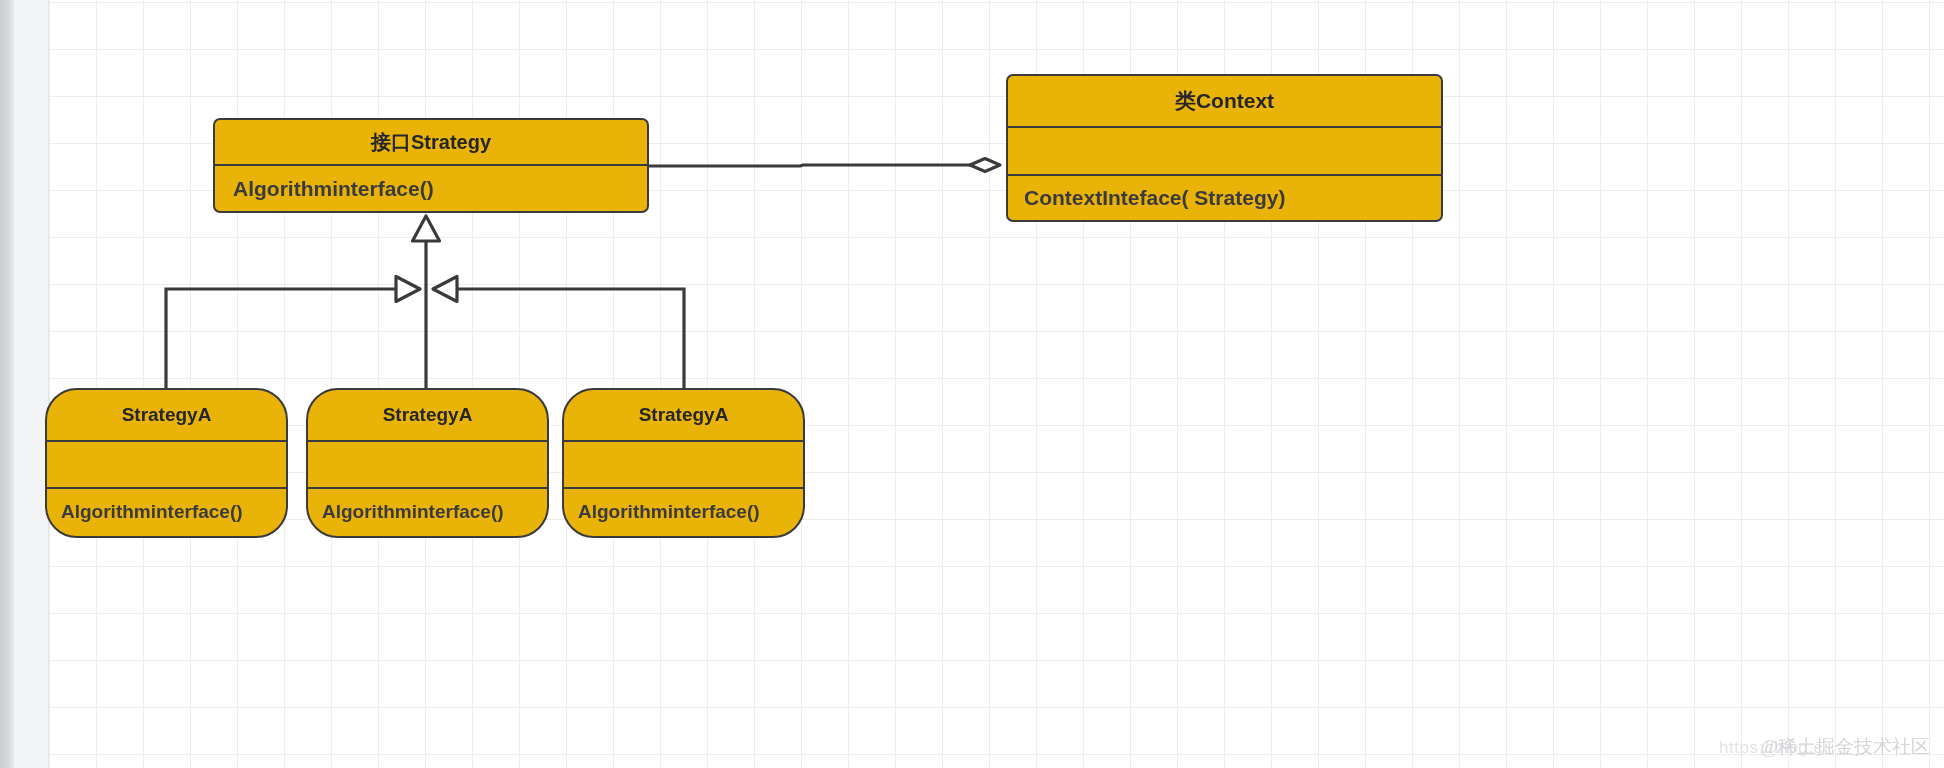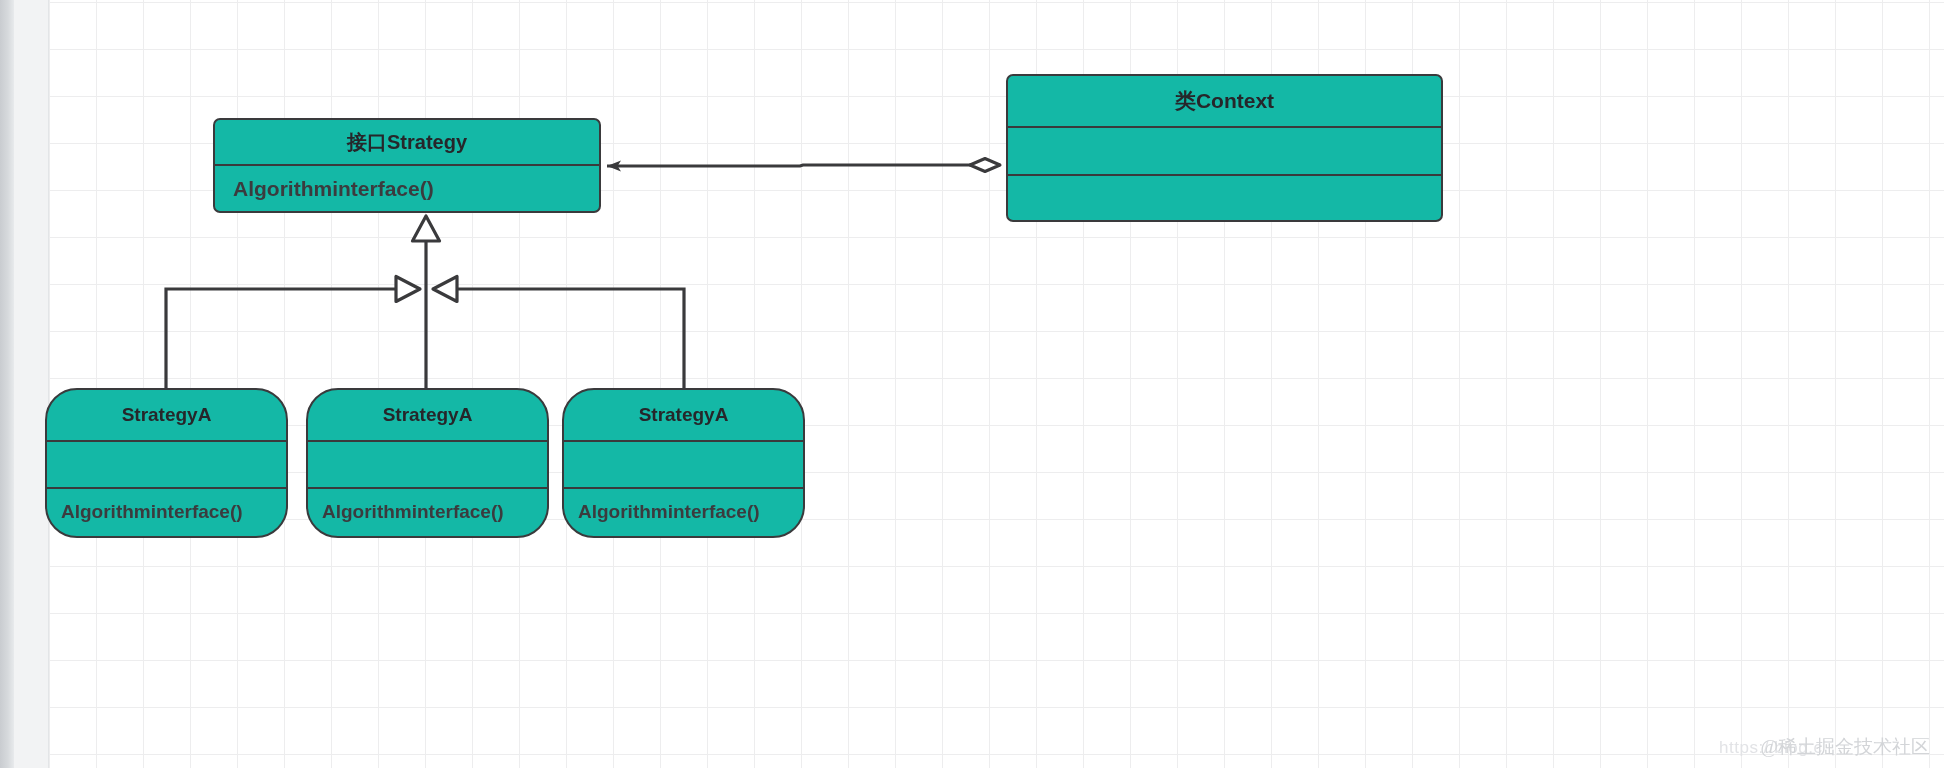--- a/index.html
+++ b/index.html
@@ -68,21 +68,21 @@
     left: 0;
     width: 1944px;
     height: 768px;
     overflow: visible;
   }
 
   
   .uml-class {
     position: absolute;
     box-sizing: border-box;
-    background: #14b8a6;
+    background: #eab308;
     border: 2.5px solid #3a3a3c;
     border-radius: 7px;
     overflow: hidden;
     z-index: 5;
   }
   .uml-row {
     box-sizing: border-box;
     display: flex;
     align-items: center;
     width: 100%;
@@ -100,21 +100,21 @@
     justify-content: flex-start;
     color: #3b3b3e;
     padding-left: 16px;
     font-weight: bold;
   }
 
   
   #box-strategy {
     left: 213px;
     top: 118px;
-    width: 388px;
+    width: 436px;
     height: 95px;
   }
   #box-strategy .uml-title {
     height: 46px;
     font-size: 20px;
   }
   #box-strategy .uml-method {
     height: 46px;
     font-size: 21px;
     padding-left: 18px;
@@ -227,20 +227,21 @@
     </svg>
 
     <div class="uml-class" id="box-strategy">
       <div class="uml-row uml-title">接口Strategy</div>
       <div class="uml-row uml-method">Algorithminterface()</div>
     </div>
 
     <div class="uml-class" id="box-context">
       <div class="uml-row uml-title">类Context</div>
       <div class="uml-row uml-attrs"></div>
+      <div class="uml-row uml-method">ContextInteface( Strategy)</div>
     </div>
 
     <div class="uml-class box-strategy-impl" id="box-impl-0">
       <div class="uml-row uml-title">StrategyA</div>
       <div class="uml-row uml-attrs"></div>
       <div class="uml-row uml-method">Algorithminterface()</div>
     </div>
 
     <div class="uml-class box-strategy-impl" id="box-impl-1">
       <div class="uml-row uml-title">StrategyA</div>

